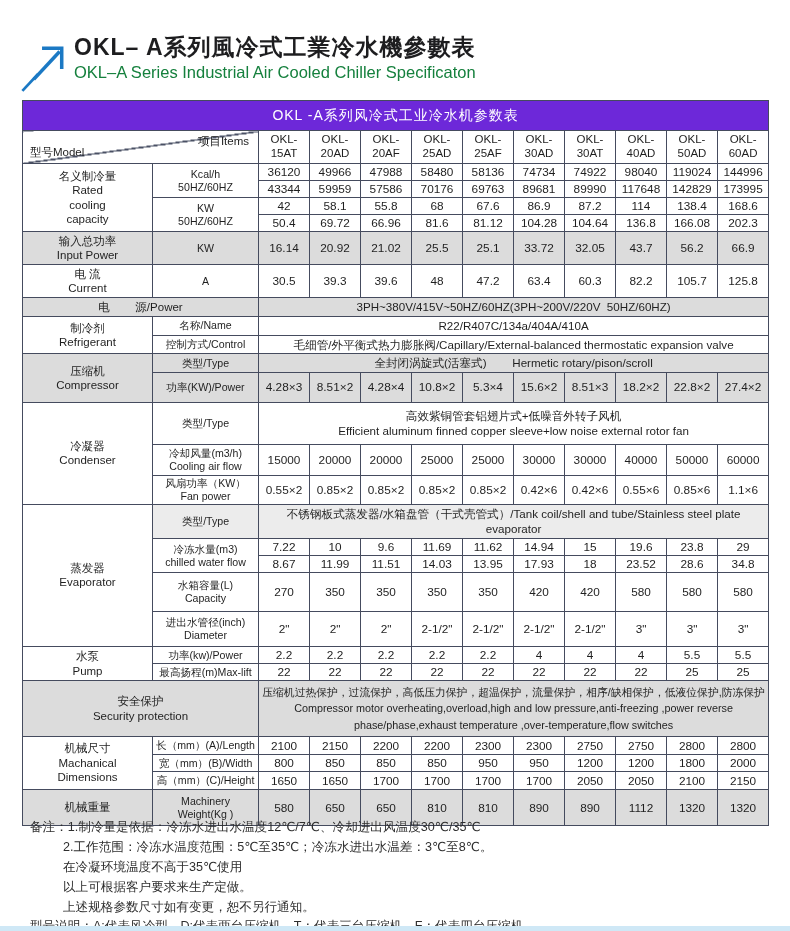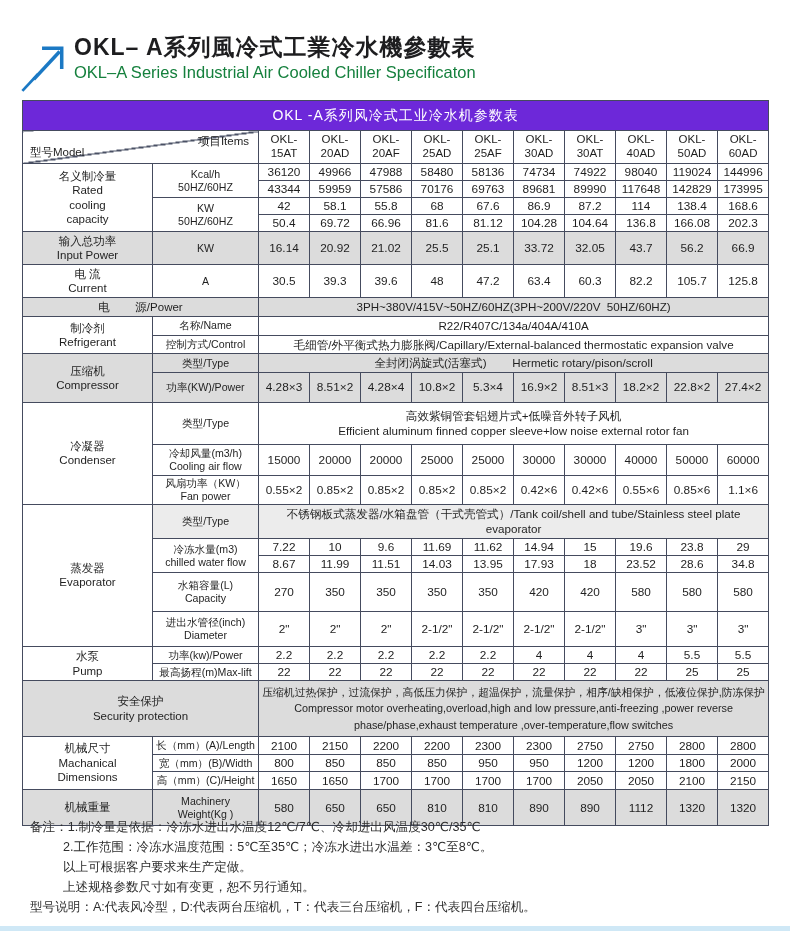--- a/index.html
+++ b/index.html
@@ -202,21 +202,21 @@
           <td class="item gray">类型/Type</td>
           <td colspan="10" class="span-cell gray">全封闭涡旋式(活塞式)&nbsp;&nbsp;&nbsp;&nbsp;&nbsp;&nbsp;&nbsp;&nbsp;Hermetic rotary/pison/scroll</td>
         </tr>
         <tr style="height: 30px;">
           <td class="item gray">功率(KW)/Power</td>
           <td class="val gray">4.28×3</td>
           <td class="val gray">8.51×2</td>
           <td class="val gray">4.28×4</td>
           <td class="val gray">10.8×2</td>
           <td class="val gray">5.3×4</td>
-          <td class="val gray">16.9×2</td>
+          <td class="val gray">15.6×2</td>
           <td class="val gray">8.51×3</td>
           <td class="val gray">18.2×2</td>
           <td class="val gray">22.8×2</td>
           <td class="val gray">27.4×2</td>
         </tr>
         <tr style="height: 42px;">
           <td rowspan="3" class="lab ">冷凝器
 Condenser</td>
           <td class="item ">类型/Type</td>
           <td colspan="10" class="span-cell ">高效紫铜管套铝翅片式+低噪音外转子风机
@@ -401,19 +401,20 @@
           <td class="val gray">1112</td>
           <td class="val gray">1320</td>
           <td class="val gray">1320</td>
         </tr>
       </tbody>
     </table>
 
   <div class="notes" id="notes">
       <div class="note i0">备注：1.制冷量是依据：冷冻水进出水温度12℃/7℃、冷却进出风温度30℃/35℃</div>
       <div class="note i1">2.工作范围：冷冻水温度范围：5℃至35℃；冷冻水进出水温差：3℃至8℃。</div>
+      <div class="note i1">在冷凝环境温度不高于35℃使用</div>
       <div class="note i1">以上可根据客户要求来生产定做。</div>
       <div class="note i1">上述规格参数尺寸如有变更，恕不另行通知。</div>
       <div class="note i0">型号说明：A:代表风冷型，D:代表两台压缩机，T：代表三台压缩机，F：代表四台压缩机。</div>
     </div>
 
   <div class="bottom-strip"></div>
 </div>
 
 </body></html>

